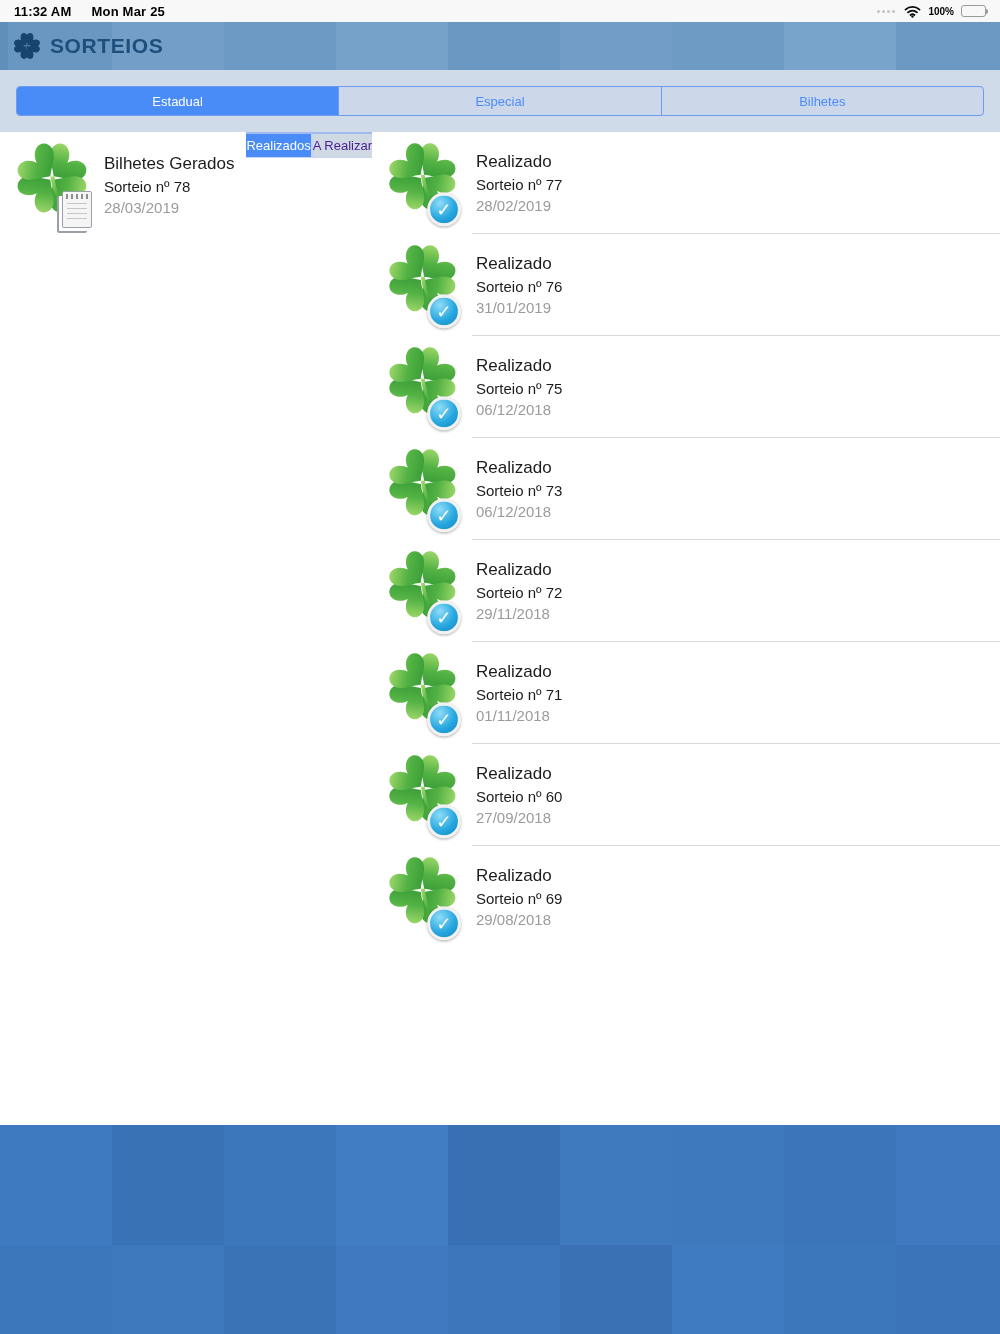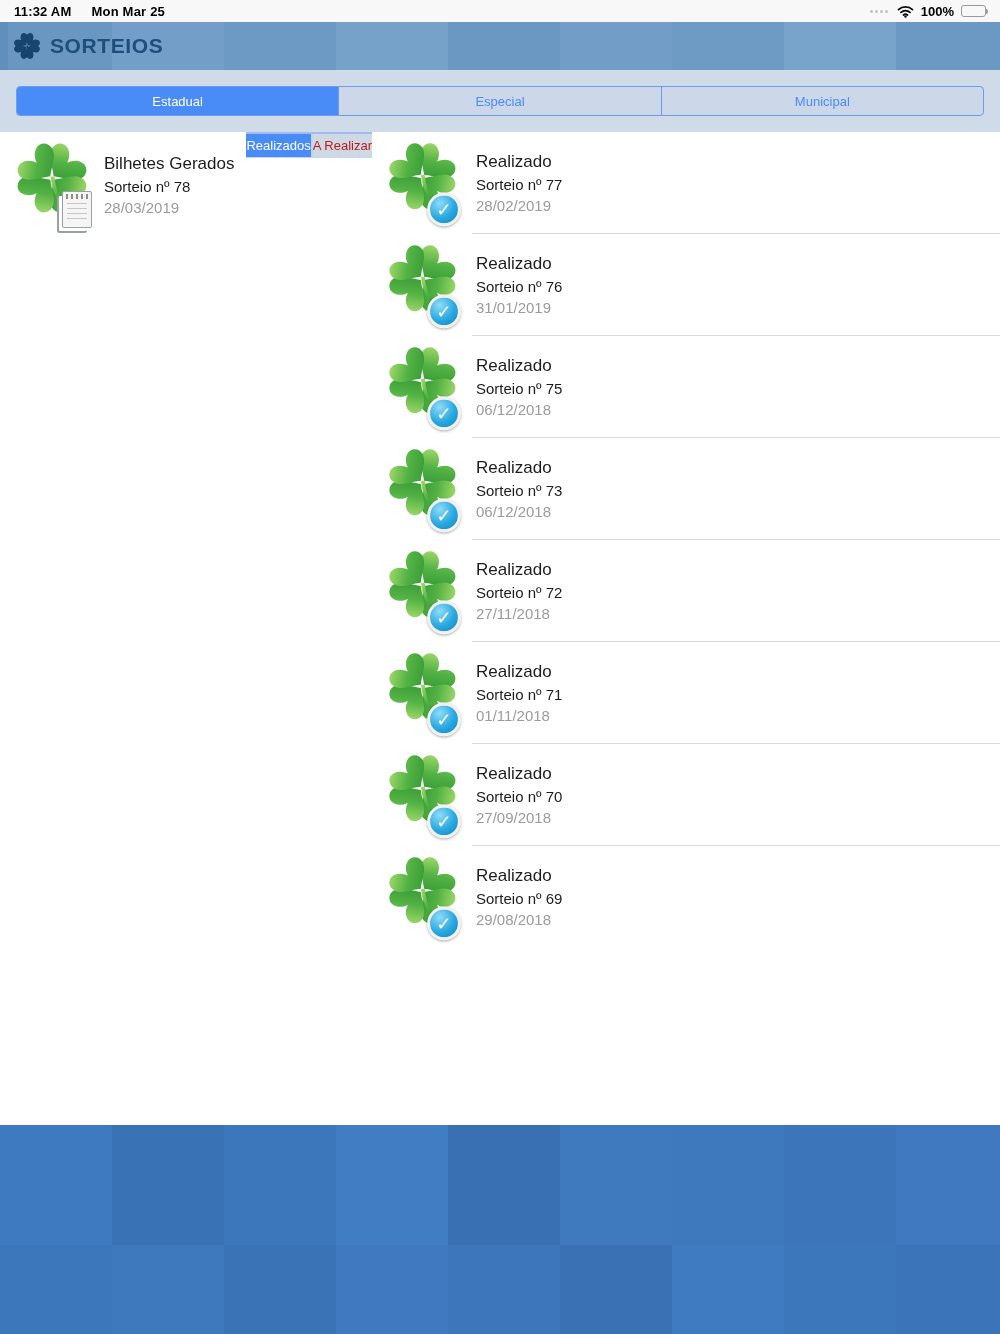--- a/index.html
+++ b/index.html
@@ -9,21 +9,21 @@
             background:#fff; overflow:hidden; display:flex; flex-direction:column; }
 
   
   .status-bar { height:22px; background:#f8f8f8; display:flex; align-items:center;
                 justify-content:space-between; padding:0 14px; flex:0 0 auto; }
   .sb-left { display:flex; gap:20px; align-items:center; }
   .sb-time, .sb-date { font-size:13px; font-weight:700; color:#000; letter-spacing:.2px; }
   .sb-right { display:flex; gap:7px; align-items:center; }
   .cell-dots { display:flex; gap:2px; align-items:flex-end; margin-right:2px; }
   .cell-dots i { width:3px; height:3px; border-radius:50%; background:#c3c3c3; display:block; }
-  .sb-batt-label { font-size:13px; font-weight:600; color:#000; }
+  .sb-batt-label { font-size:10px; font-weight:600; color:#000; }
   .battery { position:relative; width:25px; height:12px; border:1px solid #9a9a9a;
              border-radius:3px; padding:1px; }
   .battery .fill { width:100%; height:100%; background:#000; border-radius:1.5px; }
   .battery .nub { position:absolute; right:-3px; top:3px; width:2px; height:5px;
                   background:#9a9a9a; border-radius:0 2px 2px 0; }
 
   
   .nav-bar { height:40px; background:#f8f8f8; position:relative; flex:0 0 auto; }
   .back-btn { position:absolute; left:6px; top:4px; width:34px; height:34px;
               display:flex; align-items:center; justify-content:center; cursor:pointer; }
@@ -80,21 +80,21 @@
 
   .item-text { margin-left:12px; display:flex; flex-direction:column; gap:4px; }
   .item-title { font-size:17px; color:#1c1c1e; }
   .item-sub { font-size:15px; color:#1c1c1e; }
   .item-date { font-size:15px; color:#9b9b9b; }
 
   
   .seg2 { height:26px; display:flex; flex:0 0 auto;
           border-top:2px solid #9fbbef; border-bottom:1px solid #c8d6f1; }
   .seg2 .seg { flex:1; display:flex; align-items:center; justify-content:center;
-               font-size:13px; color:#b91c1c; background:#cfd9e3; cursor:pointer; }
+               font-size:13px; color:#4c1d95; background:#cfd9e3; cursor:pointer; }
   .seg2 .seg:first-child { border-right:2px solid #c3d3f2; }
   .seg2 .seg.selected { background:#4a8cf7; color:#fff; }
 
   
   .draw-list { flex:1 1 auto; display:flex; flex-direction:column; overflow:hidden; }
   .draw-row { height:102px; display:flex; align-items:center; padding:0 12px;
               position:relative; cursor:pointer; flex:0 0 auto; }
   .draw-row::after { content:""; position:absolute; left:100px; right:0; bottom:0;
                      height:1px; background:#d9d9d9; }
   .draw-row:last-child::after { display:none; }
@@ -175,21 +175,21 @@
         <use href="#clover-def" fill="#17446f"></use>
       </svg>
       <span class="header-title">SORTEIOS</span>
     </div>
   </div>
 
   <div class="region-band">
     <div class="seg1">
       <div class="seg selected">Estadual</div>
       <div class="seg">Especial</div>
-      <div class="seg">Municipal</div>
+      <div class="seg">Bilhetes</div>
     </div>
   </div>
 
   <div class="content">
 
     <div class="featured">
       <div class="draw-icon">
         <svg class="clover" viewBox="0 0 100 100">
             <use href="#clover-def" fill="url(#cloverGrad)"></use>
           </svg>
@@ -267,21 +267,21 @@
       <div class="draw-row">
         <div class="draw-icon">
           <svg class="clover" viewBox="0 0 100 100">
               <use href="#clover-def" fill="url(#cloverGrad)"></use>
             </svg>
           <span class="check-badge"></span>
         </div>
         <div class="item-text">
           <span class="item-title">Realizado</span>
           <span class="item-sub">Sorteio nº 72</span>
-          <span class="item-date">27/11/2018</span>
+          <span class="item-date">29/11/2018</span>
         </div>
       </div>
 
       <div class="draw-row">
         <div class="draw-icon">
           <svg class="clover" viewBox="0 0 100 100">
               <use href="#clover-def" fill="url(#cloverGrad)"></use>
             </svg>
           <span class="check-badge"></span>
         </div>
@@ -294,21 +294,21 @@
 
       <div class="draw-row">
         <div class="draw-icon">
           <svg class="clover" viewBox="0 0 100 100">
               <use href="#clover-def" fill="url(#cloverGrad)"></use>
             </svg>
           <span class="check-badge"></span>
         </div>
         <div class="item-text">
           <span class="item-title">Realizado</span>
-          <span class="item-sub">Sorteio nº 70</span>
+          <span class="item-sub">Sorteio nº 60</span>
           <span class="item-date">27/09/2018</span>
         </div>
       </div>
 
       <div class="draw-row">
         <div class="draw-icon">
           <svg class="clover" viewBox="0 0 100 100">
               <use href="#clover-def" fill="url(#cloverGrad)"></use>
             </svg>
           <span class="check-badge"></span>

